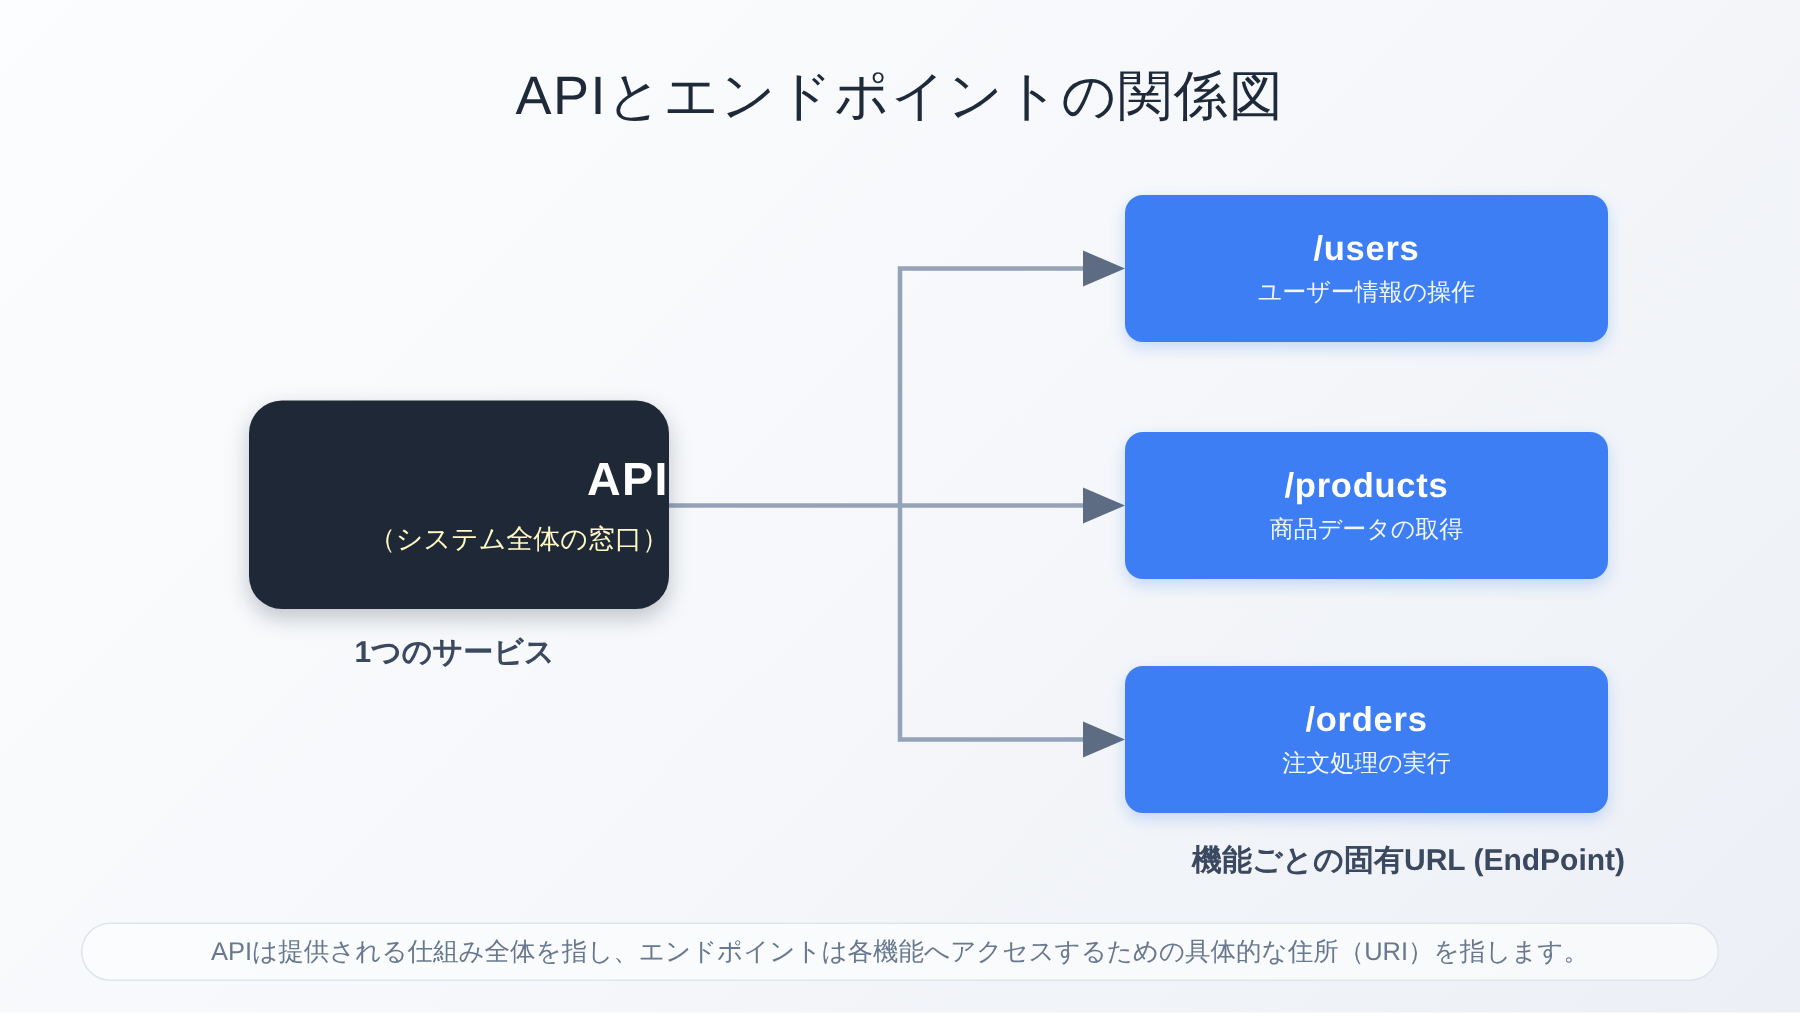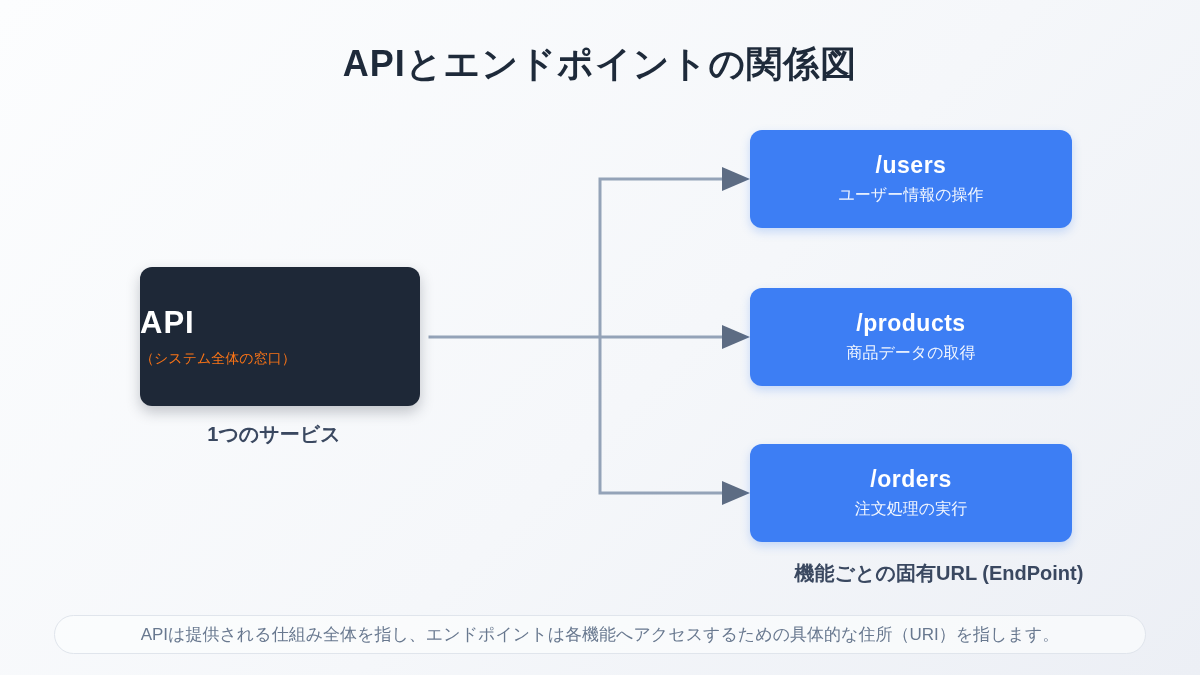--- a/index.html
+++ b/index.html
@@ -18,58 +18,58 @@
     height: 675px;
     background: linear-gradient(135deg, #fcfdfe 0%, #f5f7fa 55%, #eceff5 100%);
   }
   .title {
     position: absolute;
     top: 40px;
     left: 0;
     width: 100%;
     text-align: center;
     font-size: 36px;
-    font-weight: 700;
+    font-weight: 400;
     color: #1e2a3a;
     letter-spacing: 1px;
   }
   .connector-layer {
     position: absolute;
     inset: 0;
     pointer-events: none;
   }
   .api-box {
     position: absolute;
-    left: 140px;
+    left: 166px;
     top: 267px;
     width: 280px;
     height: 139px;
     background: #1e2837;
-    border-radius: 12px;
+    border-radius: 22px;
     box-shadow: 0 6px 14px rgba(30, 40, 55, 0.25);
     display: flex;
     flex-direction: column;
-    align-items: flex-start;
+    align-items: flex-end;
     justify-content: center;
     gap: 9px;
   }
   .api-box .api-label {
     color: #ffffff;
     font-size: 31px;
     font-weight: 800;
     letter-spacing: 1px;
   }
   .api-box .api-sublabel {
-    color: #f97316;
-    font-size: 14px;
+    color: #fef9c3;
+    font-size: 18px;
     font-weight: 400;
   }
   .api-caption {
     position: absolute;
-    left: 134px;
+    left: 163px;
     top: 421px;
     width: 280px;
     text-align: center;
     font-size: 20px;
     font-weight: 700;
     color: #3a4860;
   }
   .endpoint-box {
     position: absolute;
     left: 750px;

